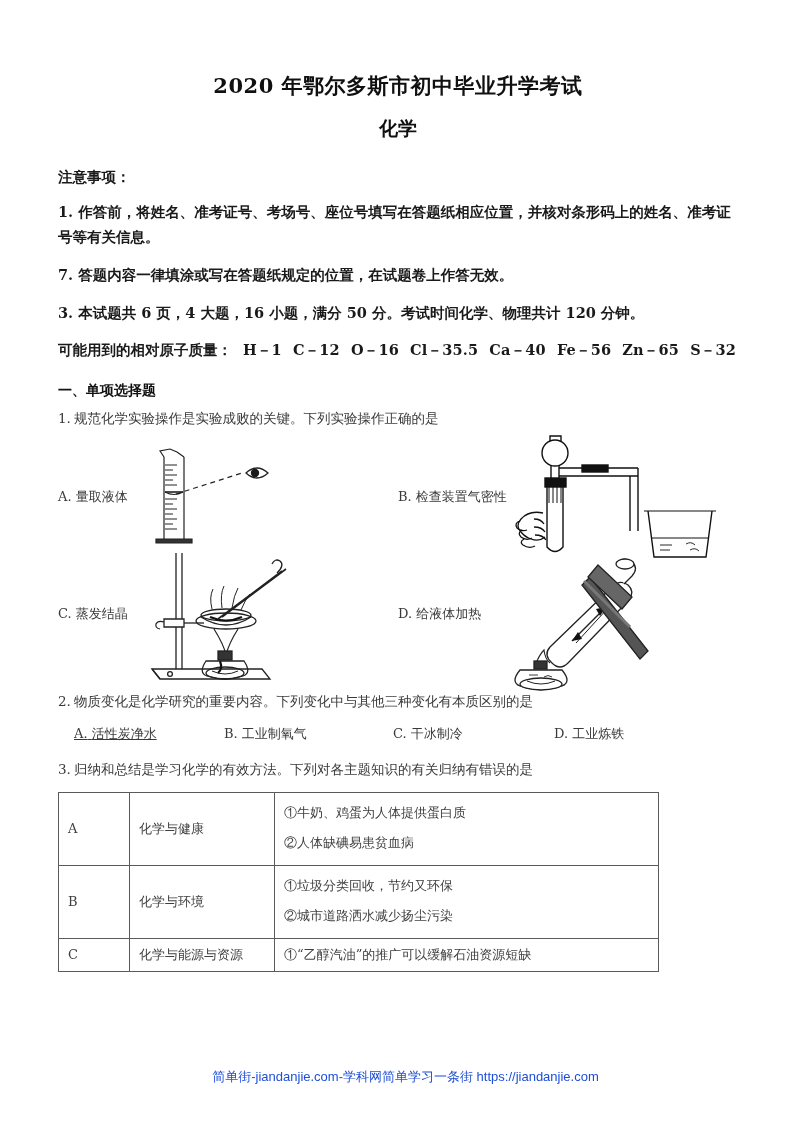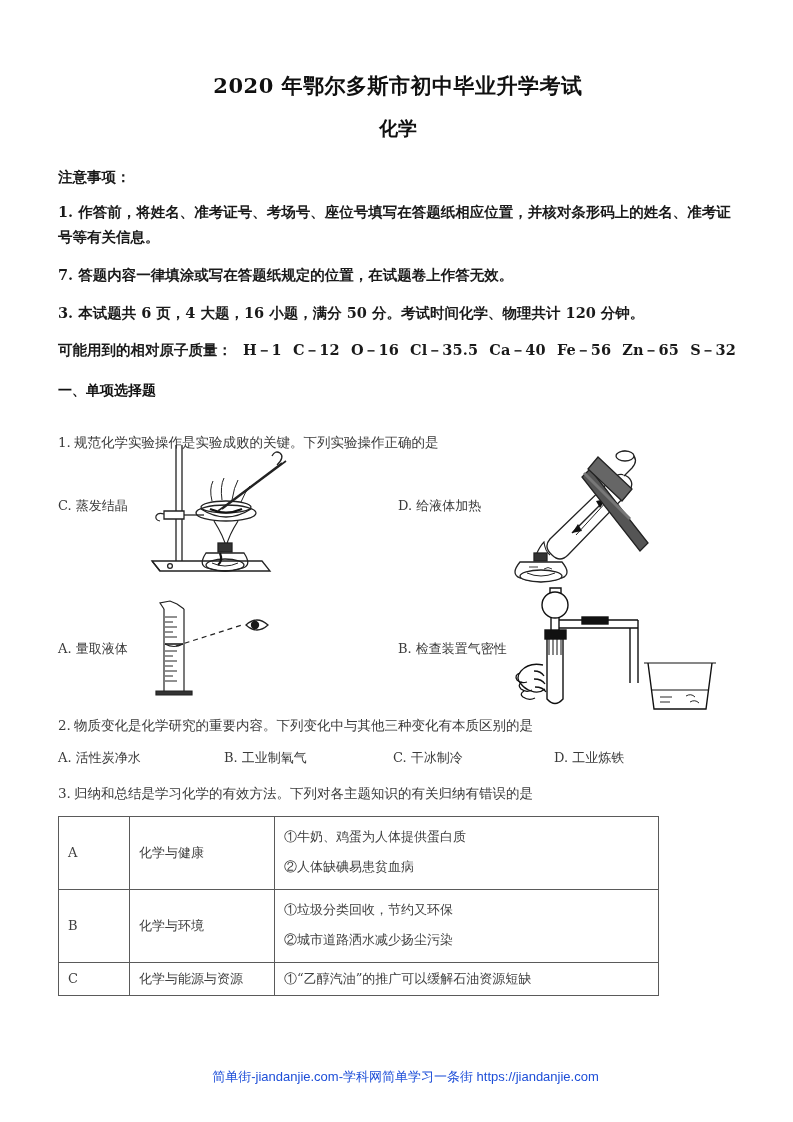--- a/index.html
+++ b/index.html
@@ -79,21 +79,21 @@
   .section-title {
     font-weight: bold;
     font-size: 14px;
     margin-top: 22px;
     color: #111;
   }
 
   
   .question-stem {
     font-size: 13.5px;
-    margin-top: 32px;
+    margin-top: 8px;
     color: #3a3a3a;
     line-height: 1.6;
   }
   .q-num { margin-right: 3px; }
 
   
   .fig-row {
     position: relative;
     height: 128px;
     margin-top: 4px;
@@ -172,113 +172,20 @@
     <div class="notice-line">3. 本试题共 6 页，4 大题，16 小题，满分 50 分。考试时间化学、物理共计 120 分钟。</div>
 
     <div class="atomic-line">
       <span>可能用到的相对原子质量：</span><span class="masses"><span class="mass-item">H－1</span><span class="mass-item">C－12</span><span class="mass-item">O－16</span><span class="mass-item">Cl－35.5</span><span class="mass-item">Ca－40</span><span class="mass-item">Fe－56</span><span class="mass-item">Zn－65</span><span class="mass-item">S－32</span></span>
     </div>
 
     <div class="section-title">一、单项选择题</div>
 
     <div class="question-stem">
       <span class="q-num">1.</span><span>规范化学实验操作是实验成败的关键。下列实验操作正确的是</span>
-    </div>
-
-    <div class="fig-row" style="height:136px; margin-top:-8px;">
-
-      <div class="opt-label" style="left:0px; top:52px;">
-        <span>C.</span>
-        <span>蒸发结晶</span>
-      </div>
-
-      <div class="fig" style="left:86px; top:-2px;">
-        <svg width="170" height="136" viewBox="0 0 170 136">
-          <g stroke="#222" fill="none" stroke-width="1.3">
-
-            <path d="M32 2 L32 118 M38 2 L38 118"></path>
-
-            <path d="M8 118 L118 118 L126 128 L16 128 Z" fill="#fff"></path>
-            <path d="M8 118 L16 128"></path>
-            <circle cx="26" cy="123" r="2.4"></circle>
-
-            <path d="M20 71 q-6 -2 -8 2 q-1 4 4 5" stroke-width="1.2"></path>
-            <path d="M20 68 L40 68 L40 76 L20 76 Z" fill="#fff"></path>
-            <path d="M40 72 L60 72"></path>
-
-            <ellipse cx="82" cy="70" rx="30" ry="8"></ellipse>
-
-            <path d="M57 66 q25 16 50 0"></path>
-            <ellipse cx="82" cy="64" rx="25" ry="6"></ellipse>
-
-            <path d="M66 66 q16 7 32 0" stroke-width="2.2" stroke="#111"></path>
-
-            <path d="M74 68 L138 20" stroke-width="1.6"></path>
-            <path d="M78 66 L142 18" stroke-width="1.6"></path>
-            <path d="M133 22 q8 -8 3 -12 q-5 -3 -8 3" stroke-width="1.3"></path>
-
-            <g stroke-width="1">
-              <path d="M68 58 q-3 -12 1 -20"></path>
-              <path d="M78 57 q-2 -14 2 -22"></path>
-              <path d="M88 57 q2 -13 6 -20"></path>
-              <path d="M97 59 q4 -10 9 -16"></path>
-            </g>
-
-            <path d="M70 78 q10 16 12 26 q3 -12 12 -26" stroke-width="1.2"></path>
-
-            <rect x="74" y="100" width="14" height="9" fill="#333" stroke="#222"></rect>
-
-            <path d="M62 110 q-8 12 1 15 q18 6 36 0 q9 -3 1 -15 Z"></path>
-            <ellipse cx="81" cy="122" rx="19" ry="6"></ellipse>
-
-            <path d="M68 120 q13 6 26 0" stroke-width="1"></path>
-            <path d="M76 110 q3 8 -2 12" stroke-width="2.2" stroke="#111"></path>
-          </g>
-        </svg>
-      </div>
-
-      <div class="opt-label" style="left:340px; top:52px;">
-        <span>D.</span>
-        <span>给液体加热</span>
-      </div>
-
-      <div class="fig" style="left:422px; top:-2px;">
-        <svg width="190" height="136" viewBox="0 0 190 136">
-          <g stroke="#222" fill="none" stroke-width="1.3">
-
-            <path d="M72 112 q-9 -8 -2 -16 L132 36 q8 -8 16 -2 q7 6 1 15 L88 112 q-8 8 -16 0 Z" fill="#fff"></path>
-
-            <path d="M96 92 L128 57" stroke-width="1"></path>
-
-            <path d="M92 90 L126 56" stroke-width="1.4"></path>
-            <path d="M92 90 l10 -2 l-4 -7 Z" fill="#111" stroke="none"></path>
-            <path d="M126 56 l-10 2 l4 7 Z" fill="#111" stroke="none"></path>
-
-            <path d="M110 26 L168 100 L160 108 L102 34 Z" fill="#555" stroke="#222"></path>
-            <path d="M104 30 L150 76" stroke="#777" stroke-width="3"></path>
-
-            <path d="M118 14 L152 46 L142 58 L108 26 Z" fill="#666" stroke="#222"></path>
-
-            <path d="M136 12 q8 -7 16 -1 q7 6 0 14 l-8 8" fill="#fff" stroke="#222"></path>
-            <ellipse cx="145" cy="13" rx="9" ry="5" fill="#fff" stroke="#222"></ellipse>
-
-            <path d="M56 112 q4 -9 8 -13 q1 9 6 13" stroke-width="1.1"></path>
-
-            <rect x="54" y="110" width="13" height="8" fill="#333" stroke="#222"></rect>
-
-            <path d="M40 119 q-10 12 0 16 q20 7 42 0 q10 -4 0 -16 Z" fill="#fff"></path>
-            <ellipse cx="61" cy="133" rx="21" ry="6" fill="#fff"></ellipse>
-            <path d="M47 130 q14 6 28 0" stroke-width="1"></path>
-            <g stroke-width="0.9">
-              <path d="M49 124 L58 124"></path>
-                <path d="M64 126 q4 -3 8 0"></path>
-            </g>
-          </g>
-        </svg>
-      </div>
     </div>
 
     <div class="fig-row">
 
       <div class="opt-label" style="left:0px; top:55px;">
         <span>A.</span>
         <span>量取液体</span>
       </div>
 
       <div class="fig" style="left:88px; top:10px;">
@@ -371,26 +278,119 @@
               <path d="M33 78 q-14 -3 -22 6 q-6 7 0 13 q4 5 10 7 q8 3 14 -2"></path>
               <path d="M24 84 q7 0 10 5"></path>
               <path d="M24 92 q8 0 11 5"></path>
               <path d="M25 100 q8 0 11 5"></path>
             </g>
           </g>
         </svg>
       </div>
     </div>
 
+    <div class="fig-row" style="height:136px; margin-top:-8px;">
+
+      <div class="opt-label" style="left:0px; top:52px;">
+        <span>C.</span>
+        <span>蒸发结晶</span>
+      </div>
+
+      <div class="fig" style="left:86px; top:-2px;">
+        <svg width="170" height="136" viewBox="0 0 170 136">
+          <g stroke="#222" fill="none" stroke-width="1.3">
+
+            <path d="M32 2 L32 118 M38 2 L38 118"></path>
+
+            <path d="M8 118 L118 118 L126 128 L16 128 Z" fill="#fff"></path>
+            <path d="M8 118 L16 128"></path>
+            <circle cx="26" cy="123" r="2.4"></circle>
+
+            <path d="M20 71 q-6 -2 -8 2 q-1 4 4 5" stroke-width="1.2"></path>
+            <path d="M20 68 L40 68 L40 76 L20 76 Z" fill="#fff"></path>
+            <path d="M40 72 L60 72"></path>
+
+            <ellipse cx="82" cy="70" rx="30" ry="8"></ellipse>
+
+            <path d="M57 66 q25 16 50 0"></path>
+            <ellipse cx="82" cy="64" rx="25" ry="6"></ellipse>
+
+            <path d="M66 66 q16 7 32 0" stroke-width="2.2" stroke="#111"></path>
+
+            <path d="M74 68 L138 20" stroke-width="1.6"></path>
+            <path d="M78 66 L142 18" stroke-width="1.6"></path>
+            <path d="M133 22 q8 -8 3 -12 q-5 -3 -8 3" stroke-width="1.3"></path>
+
+            <g stroke-width="1">
+              <path d="M68 58 q-3 -12 1 -20"></path>
+              <path d="M78 57 q-2 -14 2 -22"></path>
+              <path d="M88 57 q2 -13 6 -20"></path>
+              <path d="M97 59 q4 -10 9 -16"></path>
+            </g>
+
+            <path d="M70 78 q10 16 12 26 q3 -12 12 -26" stroke-width="1.2"></path>
+
+            <rect x="74" y="100" width="14" height="9" fill="#333" stroke="#222"></rect>
+
+            <path d="M62 110 q-8 12 1 15 q18 6 36 0 q9 -3 1 -15 Z"></path>
+            <ellipse cx="81" cy="122" rx="19" ry="6"></ellipse>
+
+            <path d="M68 120 q13 6 26 0" stroke-width="1"></path>
+            <path d="M76 110 q3 8 -2 12" stroke-width="2.2" stroke="#111"></path>
+          </g>
+        </svg>
+      </div>
+
+      <div class="opt-label" style="left:340px; top:52px;">
+        <span>D.</span>
+        <span>给液体加热</span>
+      </div>
+
+      <div class="fig" style="left:422px; top:-2px;">
+        <svg width="190" height="136" viewBox="0 0 190 136">
+          <g stroke="#222" fill="none" stroke-width="1.3">
+
+            <path d="M72 112 q-9 -8 -2 -16 L132 36 q8 -8 16 -2 q7 6 1 15 L88 112 q-8 8 -16 0 Z" fill="#fff"></path>
+
+            <path d="M96 92 L128 57" stroke-width="1"></path>
+
+            <path d="M92 90 L126 56" stroke-width="1.4"></path>
+            <path d="M92 90 l10 -2 l-4 -7 Z" fill="#111" stroke="none"></path>
+            <path d="M126 56 l-10 2 l4 7 Z" fill="#111" stroke="none"></path>
+
+            <path d="M110 26 L168 100 L160 108 L102 34 Z" fill="#555" stroke="#222"></path>
+            <path d="M104 30 L150 76" stroke="#777" stroke-width="3"></path>
+
+            <path d="M118 14 L152 46 L142 58 L108 26 Z" fill="#666" stroke="#222"></path>
+
+            <path d="M136 12 q8 -7 16 -1 q7 6 0 14 l-8 8" fill="#fff" stroke="#222"></path>
+            <ellipse cx="145" cy="13" rx="9" ry="5" fill="#fff" stroke="#222"></ellipse>
+
+            <path d="M56 112 q4 -9 8 -13 q1 9 6 13" stroke-width="1.1"></path>
+
+            <rect x="54" y="110" width="13" height="8" fill="#333" stroke="#222"></rect>
+
+            <path d="M40 119 q-10 12 0 16 q20 7 42 0 q10 -4 0 -16 Z" fill="#fff"></path>
+            <ellipse cx="61" cy="133" rx="21" ry="6" fill="#fff"></ellipse>
+            <path d="M47 130 q14 6 28 0" stroke-width="1"></path>
+            <g stroke-width="0.9">
+              <path d="M49 124 L58 124"></path>
+                <path d="M64 126 q4 -3 8 0"></path>
+            </g>
+          </g>
+        </svg>
+      </div>
+    </div>
+
     <div class="question-stem" style="margin-top:2px;">
       <span class="q-num">2.</span><span>物质变化是化学研究的重要内容。下列变化中与其他三种变化有本质区别的是</span>
     </div>
 
     <div class="opt-inline-row">
-      <div class="opt-inline" style="left:0px;">
+      <div class="opt-inline" style="left:16px;text-decoration:underline;">
         <span>A.</span>
         <span>活性炭净水</span>
       </div>
       <div class="opt-inline" style="left:166px;">
         <span>B.</span>
         <span>工业制氧气</span>
       </div>
       <div class="opt-inline" style="left:335px;">
         <span>C.</span>
         <span>干冰制冷</span>

